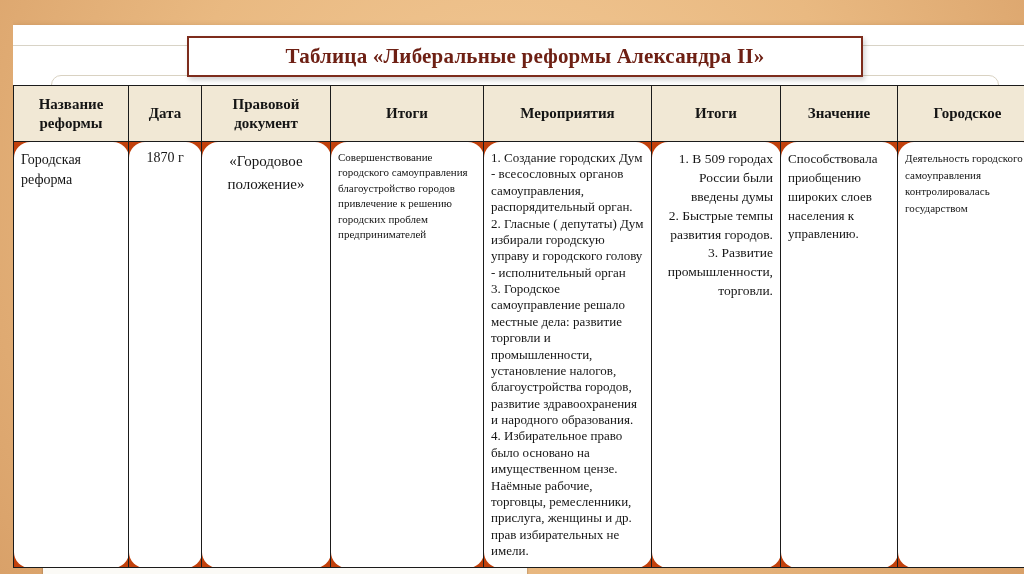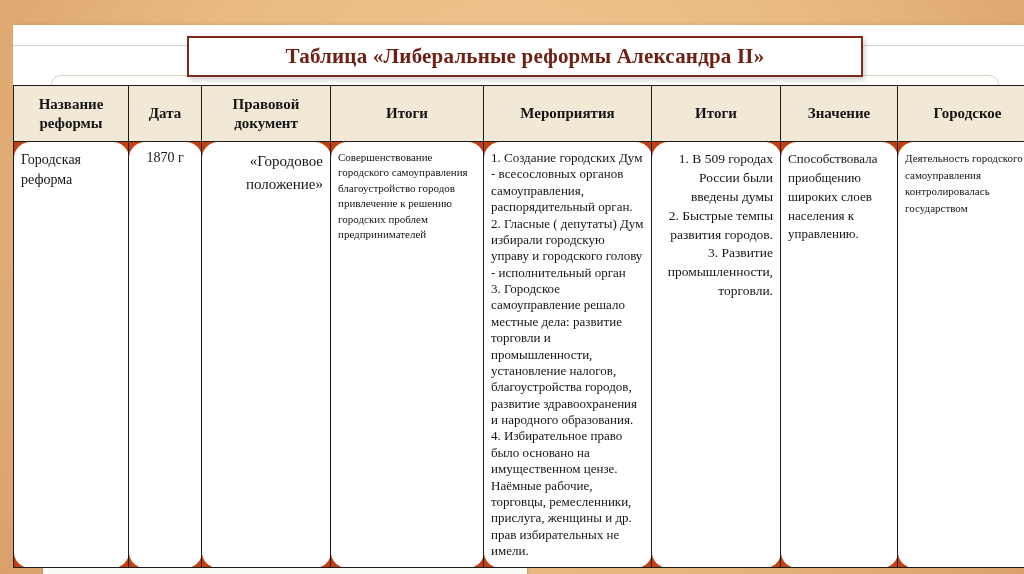--- a/index.html
+++ b/index.html
@@ -81,21 +81,21 @@
     vertical-align: top;
     padding: 8px 7px;
     height: 385px;
     color: #151515;
     background: #ffffff;
     border-radius: 16px;
   }
 
   .c-name        { font-size: 14px; line-height: 1.4; }
   .c-date        { font-size: 14px; text-align: center; padding-top: 10px; }
-  .c-document    { font-size: 15px; line-height: 1.5; text-align: right; padding-top: 10px; }
+  .c-document    { font-size: 15px; line-height: 1.5; text-align: center; padding-top: 10px; }
   .c-goal        { font-size: 11px; line-height: 1.4; }
   .c-activities  { font-size: 13px; line-height: 1.26; white-space: pre-line; }
   .c-results     { font-size: 13.5px; line-height: 1.4; white-space: pre-line; text-align: right; }
   .c-significance{ font-size: 13px; line-height: 1.45; margin-left: 48px; }
   .c-drawbacks   { font-size: 11px; line-height: 1.5; }
 
   .page-step {
     position: absolute;
     left: 30px;
     width: 484px;

